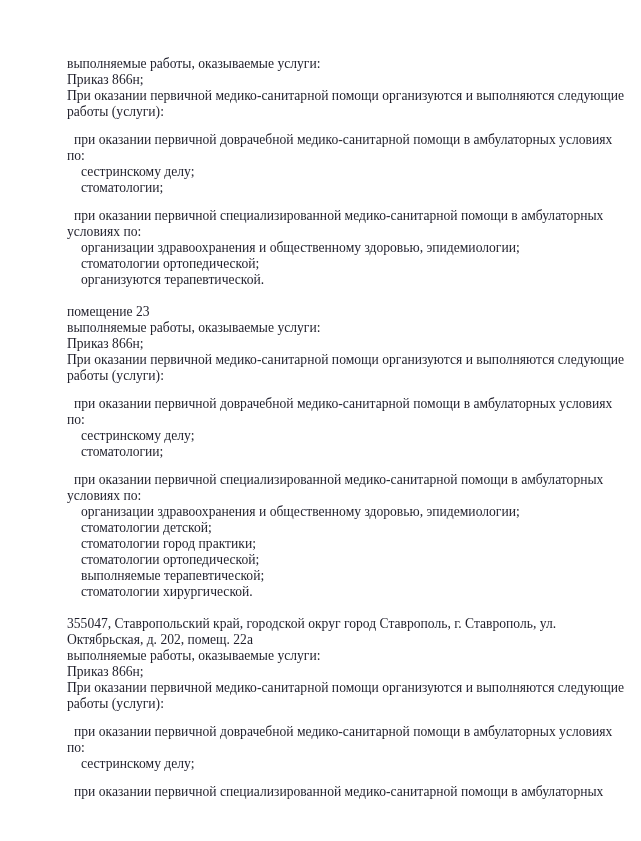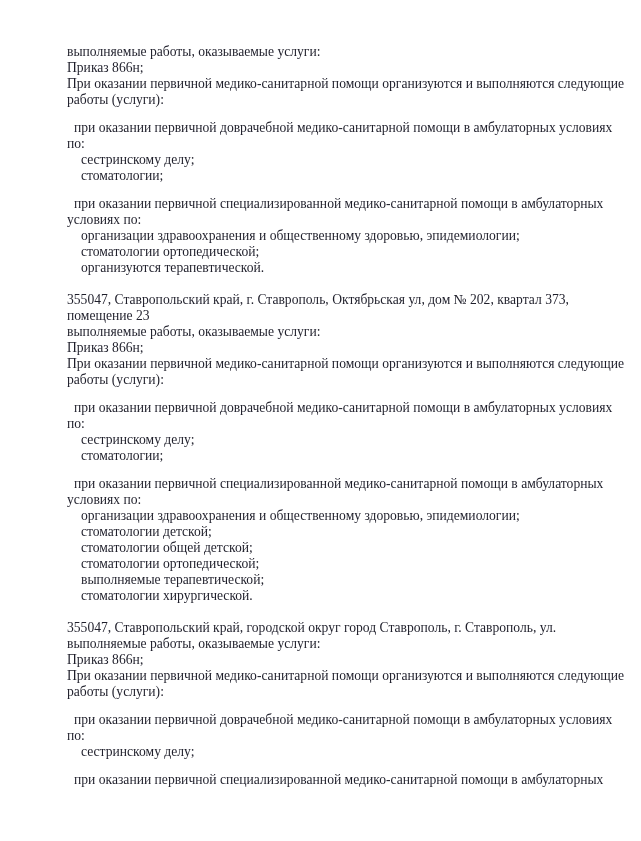--- a/index.html
+++ b/index.html
@@ -18,21 +18,21 @@
     top: 0;
     left: 0;
     width: 641px;
     height: 841px;
     background: #ffffff;
     overflow: hidden;
   }
   .text-block {
     position: absolute;
     left: 67px;
-    top: 44px;
+    top: 56px;
     width: 556px;
     font-size: 13.6px;
     line-height: 16px;
     color: #1f1f2b;
   }
   .line {
     white-space: nowrap;
     min-height: 16px;
   }
   .indent-0 { padding-left: 0; }
@@ -51,40 +51,40 @@
       <div class="line indent-1">при оказании первичной доврачебной медико-санитарной помощи в амбулаторных условиях</div>
       <div class="line indent-0">по:</div>
       <div class="line indent-2">сестринскому делу;</div>
       <div class="line indent-2">стоматологии;</div>
       <div class="line indent-1">при оказании первичной специализированной медико-санитарной помощи в амбулаторных</div>
       <div class="line indent-0">условиях по:</div>
       <div class="line indent-2">организации здравоохранения и общественному здоровью, эпидемиологии;</div>
       <div class="line indent-2">стоматологии ортопедической;</div>
       <div class="line indent-2">организуются терапевтической.</div>
       <div class="line indent-0">&nbsp;</div>
-      <div class="line indent-0">355047, Ставропольский край, г. Ставрополь, Октябрьская ул, дом № 202, квартал 373,</div>
       <div class="line indent-0">помещение 23</div>
       <div class="line indent-0">выполняемые работы, оказываемые услуги:</div>
       <div class="line indent-0">Приказ 866н;</div>
       <div class="line indent-0">При оказании первичной медико-санитарной помощи организуются и выполняются следующие</div>
       <div class="line indent-0">работы (услуги):</div>
       <div class="line indent-1">при оказании первичной доврачебной медико-санитарной помощи в амбулаторных условиях</div>
       <div class="line indent-0">по:</div>
       <div class="line indent-2">сестринскому делу;</div>
       <div class="line indent-2">стоматологии;</div>
       <div class="line indent-1">при оказании первичной специализированной медико-санитарной помощи в амбулаторных</div>
       <div class="line indent-0">условиях по:</div>
       <div class="line indent-2">организации здравоохранения и общественному здоровью, эпидемиологии;</div>
       <div class="line indent-2">стоматологии детской;</div>
-      <div class="line indent-2">стоматологии общей детской;</div>
+      <div class="line indent-2">стоматологии город практики;</div>
       <div class="line indent-2">стоматологии ортопедической;</div>
       <div class="line indent-2">выполняемые терапевтической;</div>
       <div class="line indent-2">стоматологии хирургической.</div>
       <div class="line indent-0">&nbsp;</div>
       <div class="line indent-0">355047, Ставропольский край, городской округ город Ставрополь, г. Ставрополь, ул.</div>
+      <div class="line indent-0">Октябрьская, д. 202, помещ. 22а</div>
       <div class="line indent-0">выполняемые работы, оказываемые услуги:</div>
       <div class="line indent-0">Приказ 866н;</div>
       <div class="line indent-0">При оказании первичной медико-санитарной помощи организуются и выполняются следующие</div>
       <div class="line indent-0">работы (услуги):</div>
       <div class="line indent-1">при оказании первичной доврачебной медико-санитарной помощи в амбулаторных условиях</div>
       <div class="line indent-0">по:</div>
       <div class="line indent-2">сестринскому делу;</div>
       <div class="line indent-1">при оказании первичной специализированной медико-санитарной помощи в амбулаторных</div>
     </div>
 </div>

